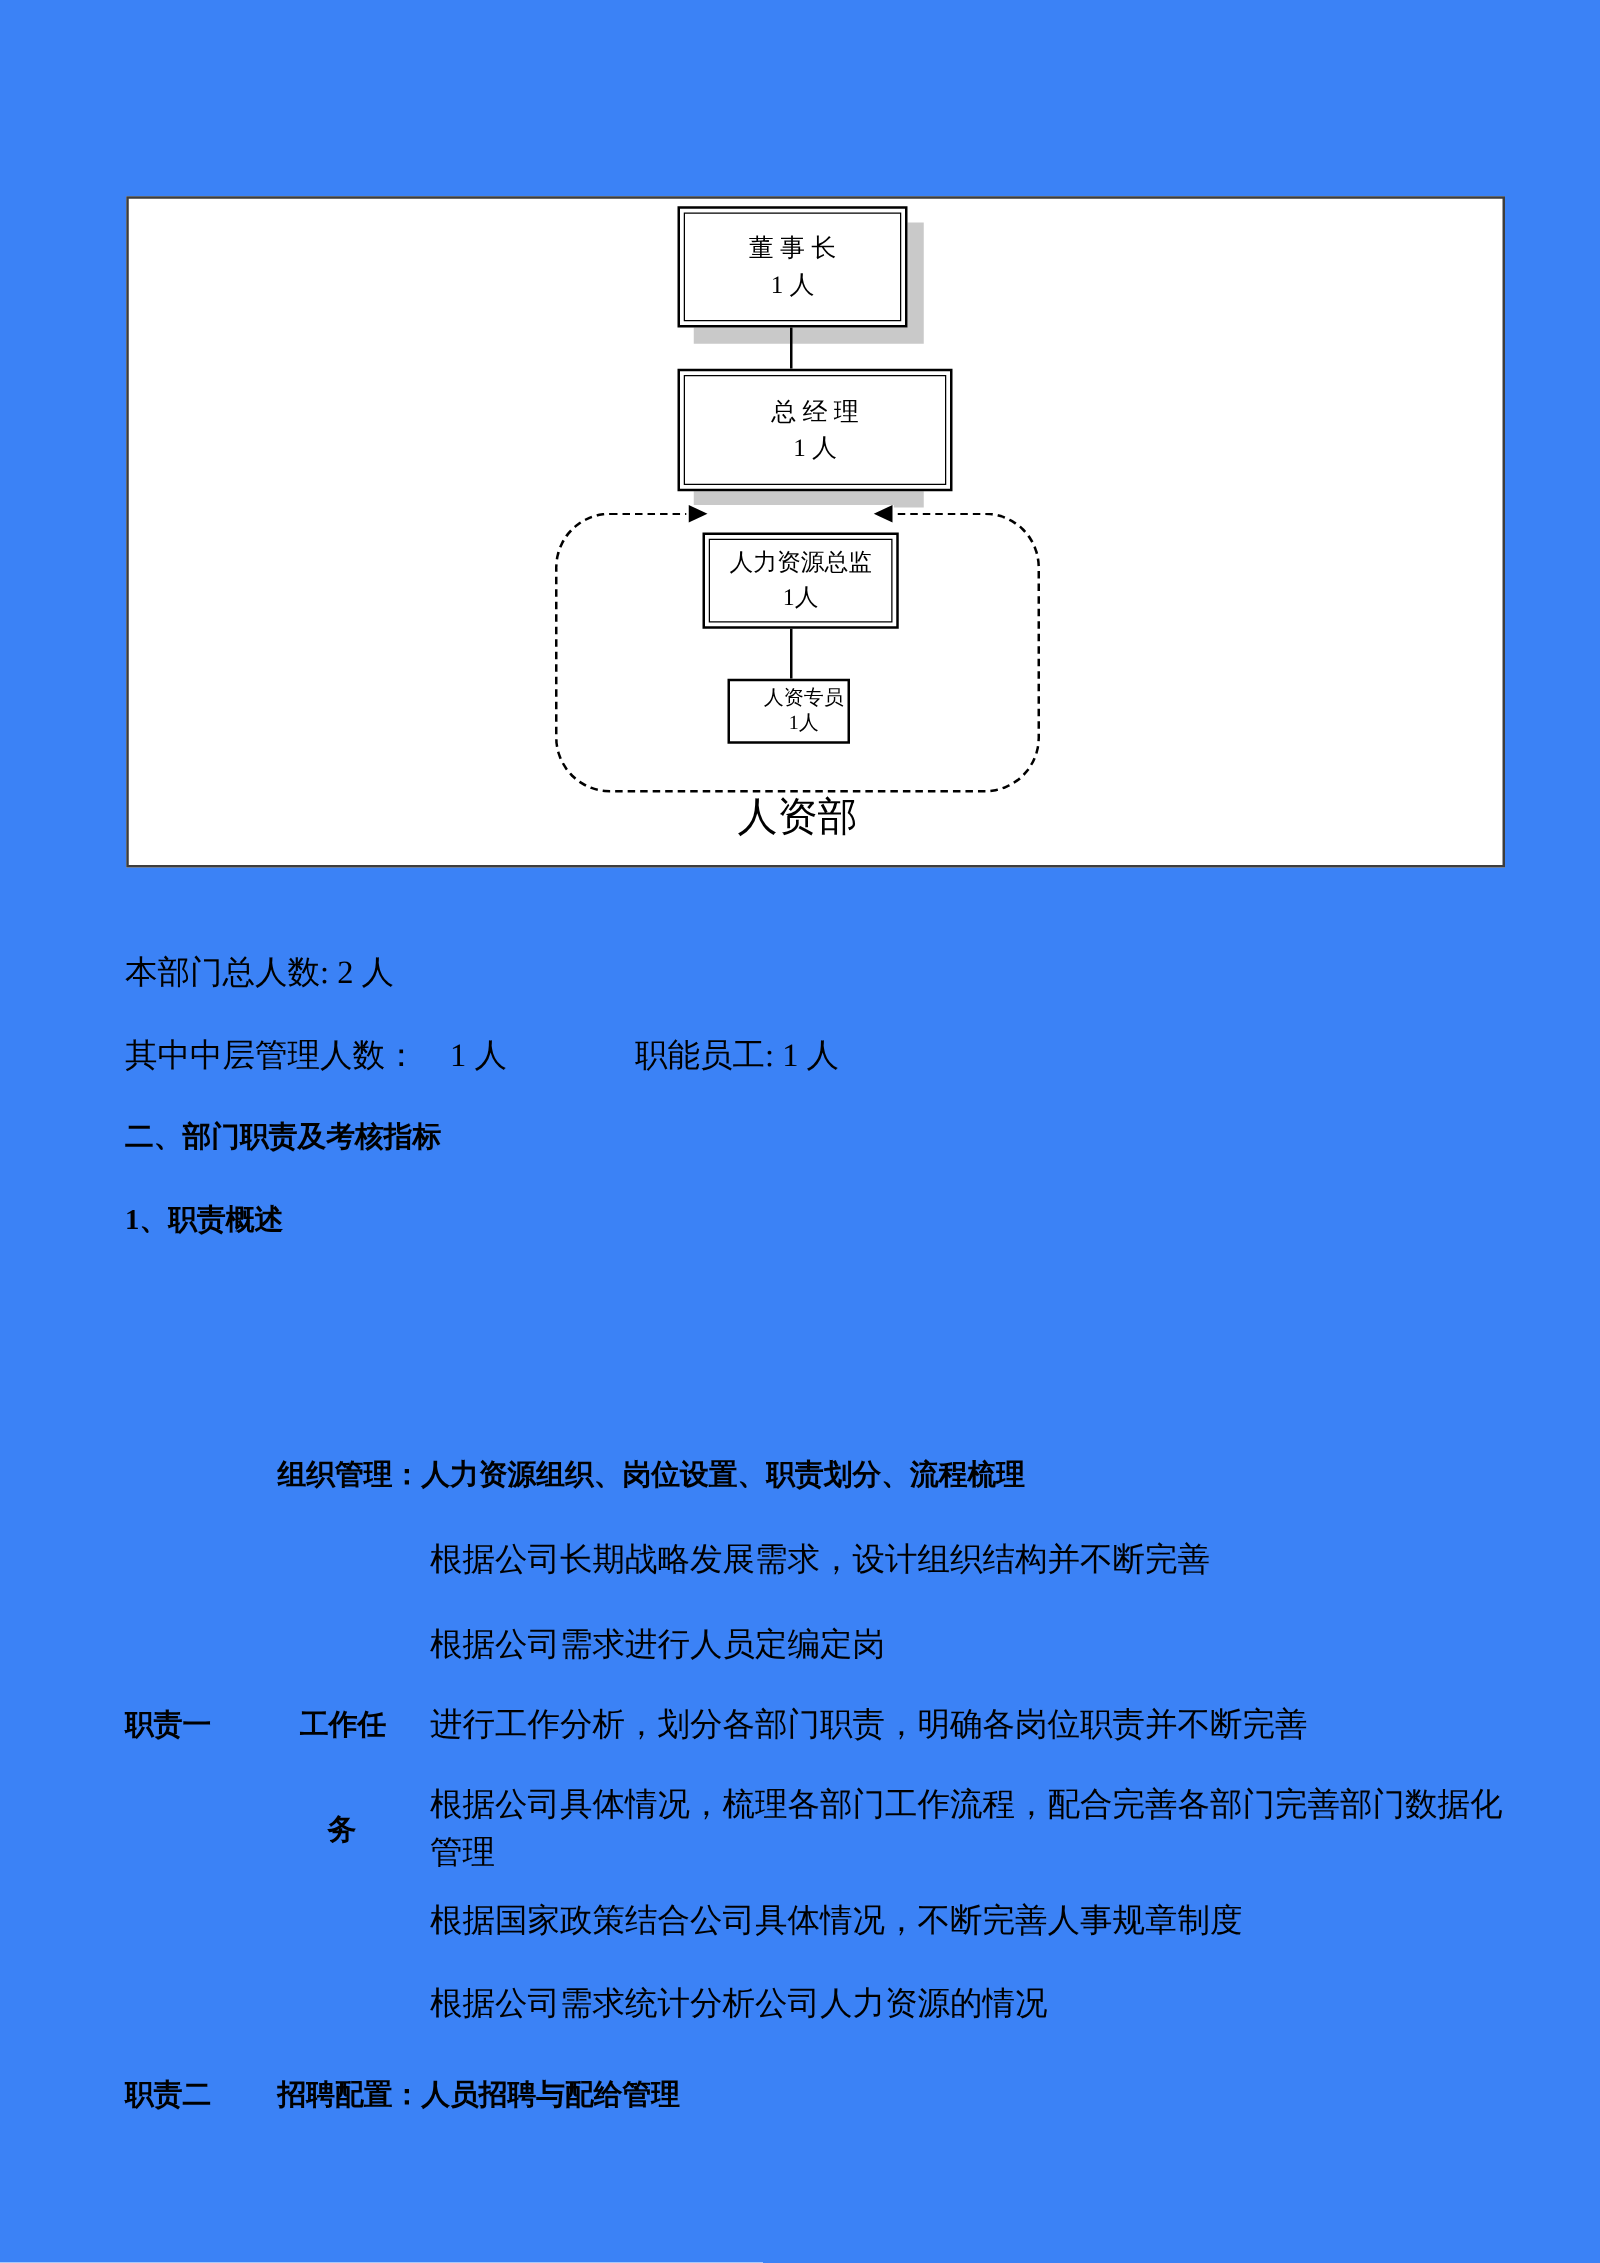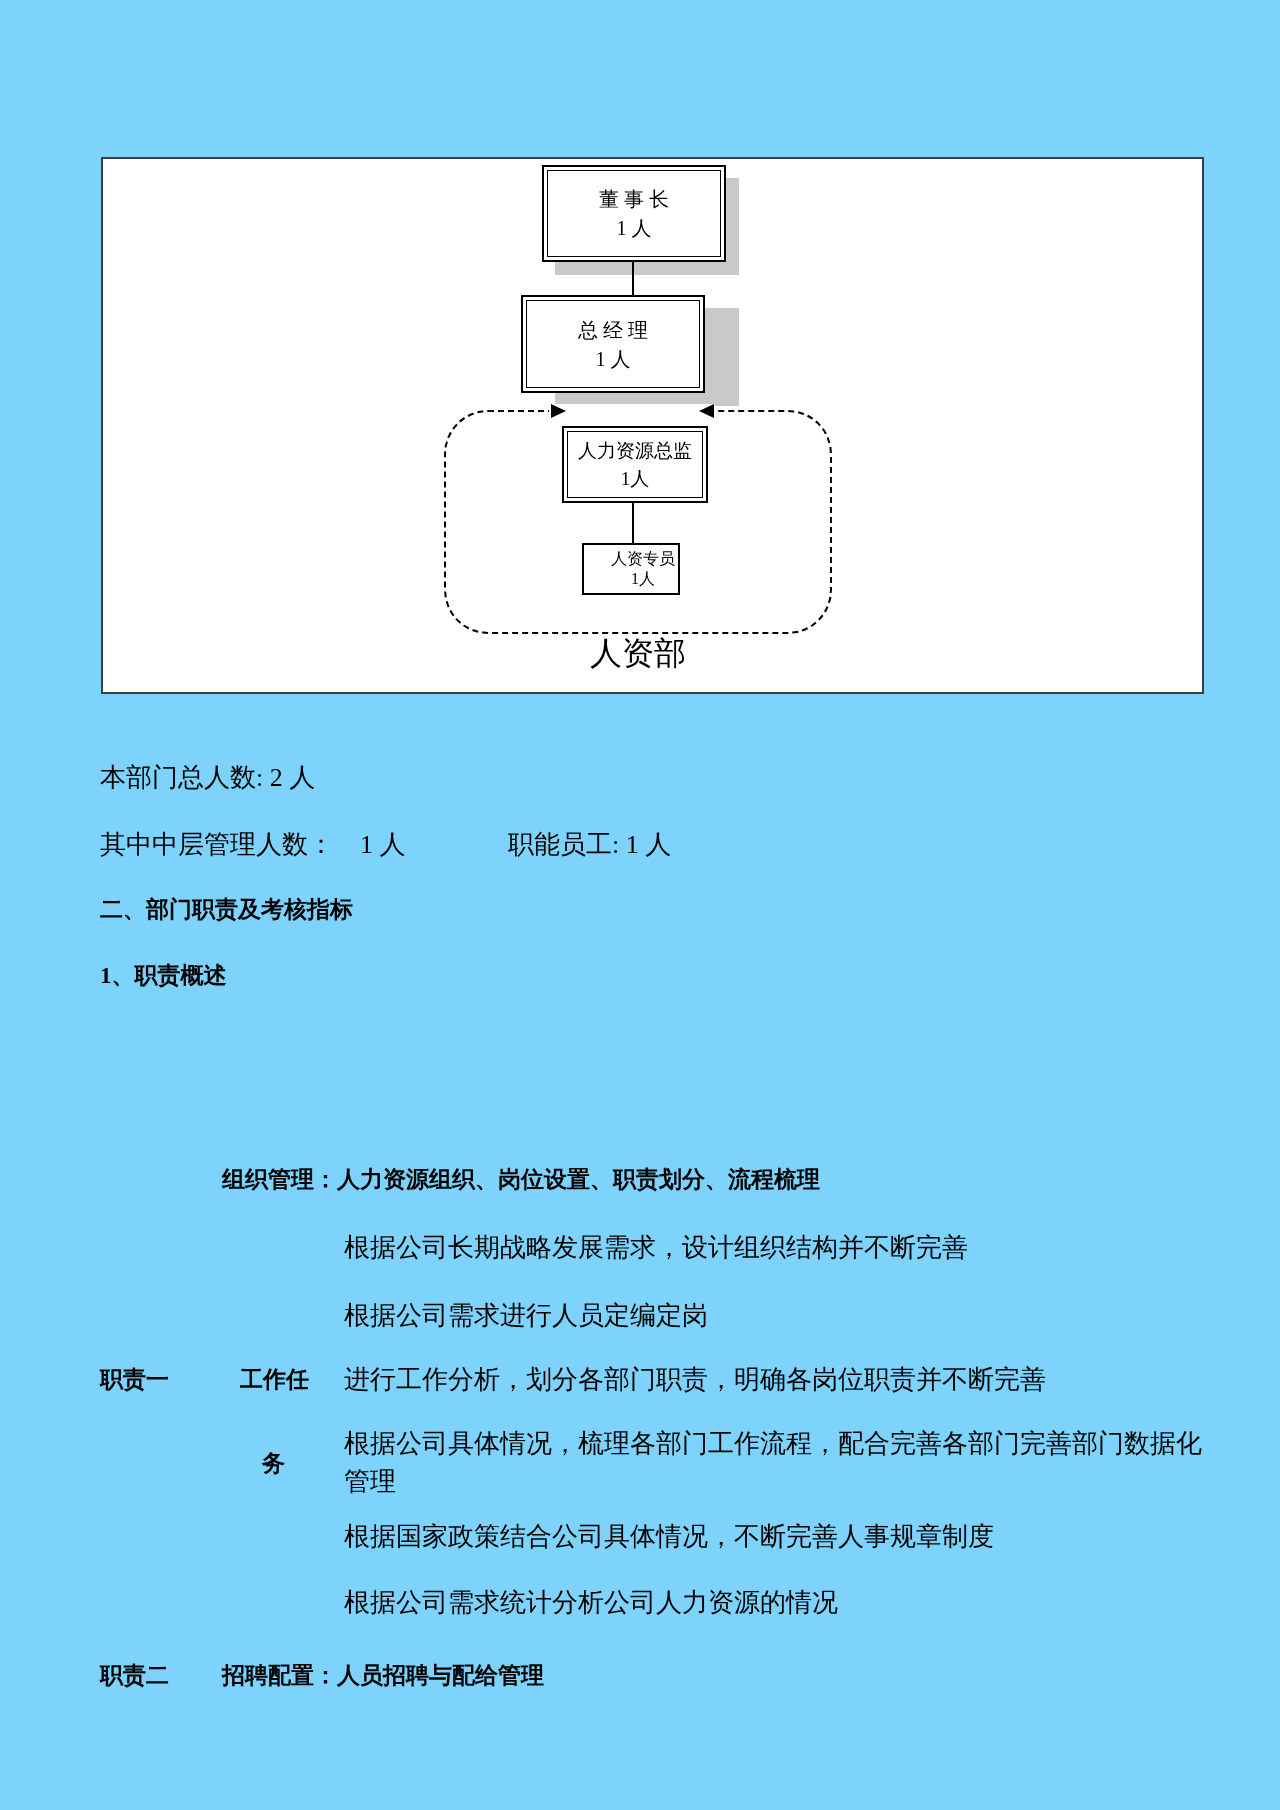--- a/index.html
+++ b/index.html
@@ -1,20 +1,20 @@
 <!DOCTYPE html>
 <html><head>
 <meta charset="utf-8">
 <style>
   html, body { margin: 0; padding: 0; background: #ffffff; }
   .page {
     position: relative;
     width: 1280px;
     height: 1810px;
-    background: #7dd3fc;
+    background: #3b82f6;
     font-family: "Liberation Serif", "DejaVu Serif", serif;
     color: #000000;
     overflow: hidden;
   }
 
   
   .chart-frame {
     position: absolute;
     left: 101px; top: 157px;
     width: 1103px; height: 537px;
@@ -122,33 +122,33 @@
   <div class="node lv1" style="left:542px;top:165px;width:184px;height:97px">
     <div class="node-inner">
       <div class="node-title">董 事 长</div>
       <div class="node-count">1 人</div>
     </div>
   </div>
 
   <div class="vline" style="left:632px;top:262px;height:33px"></div>
 
   <div class="shadow" style="left:555px;top:308px;width:184px;height:98px"></div>
-  <div class="node lv1" style="left:521px;top:295px;width:184px;height:98px">
+  <div class="node lv1" style="left:542px;top:295px;width:220px;height:98px">
     <div class="node-inner">
       <div class="node-title">总 经 理</div>
       <div class="node-count">1 人</div>
     </div>
   </div>
 
   <div class="dept-boundary"></div>
   <div class="gap-mask"></div>
   <div class="arrow-right"></div>
   <div class="arrow-left"></div>
 
-  <div class="node lv2" style="left:562px;top:426px;width:146px;height:77px">
+  <div class="node lv2" style="left:562px;top:426px;width:157px;height:77px">
     <div class="node-inner">
       <div class="node-title">人力资源总监</div>
       <div class="node-count">1人</div>
     </div>
   </div>
 
   <div class="vline" style="left:632px;top:503px;height:40px"></div>
 
   <div class="node single lv3" style="left:582px;top:543px;width:98px;height:52px">
     <div class="node-inner">

